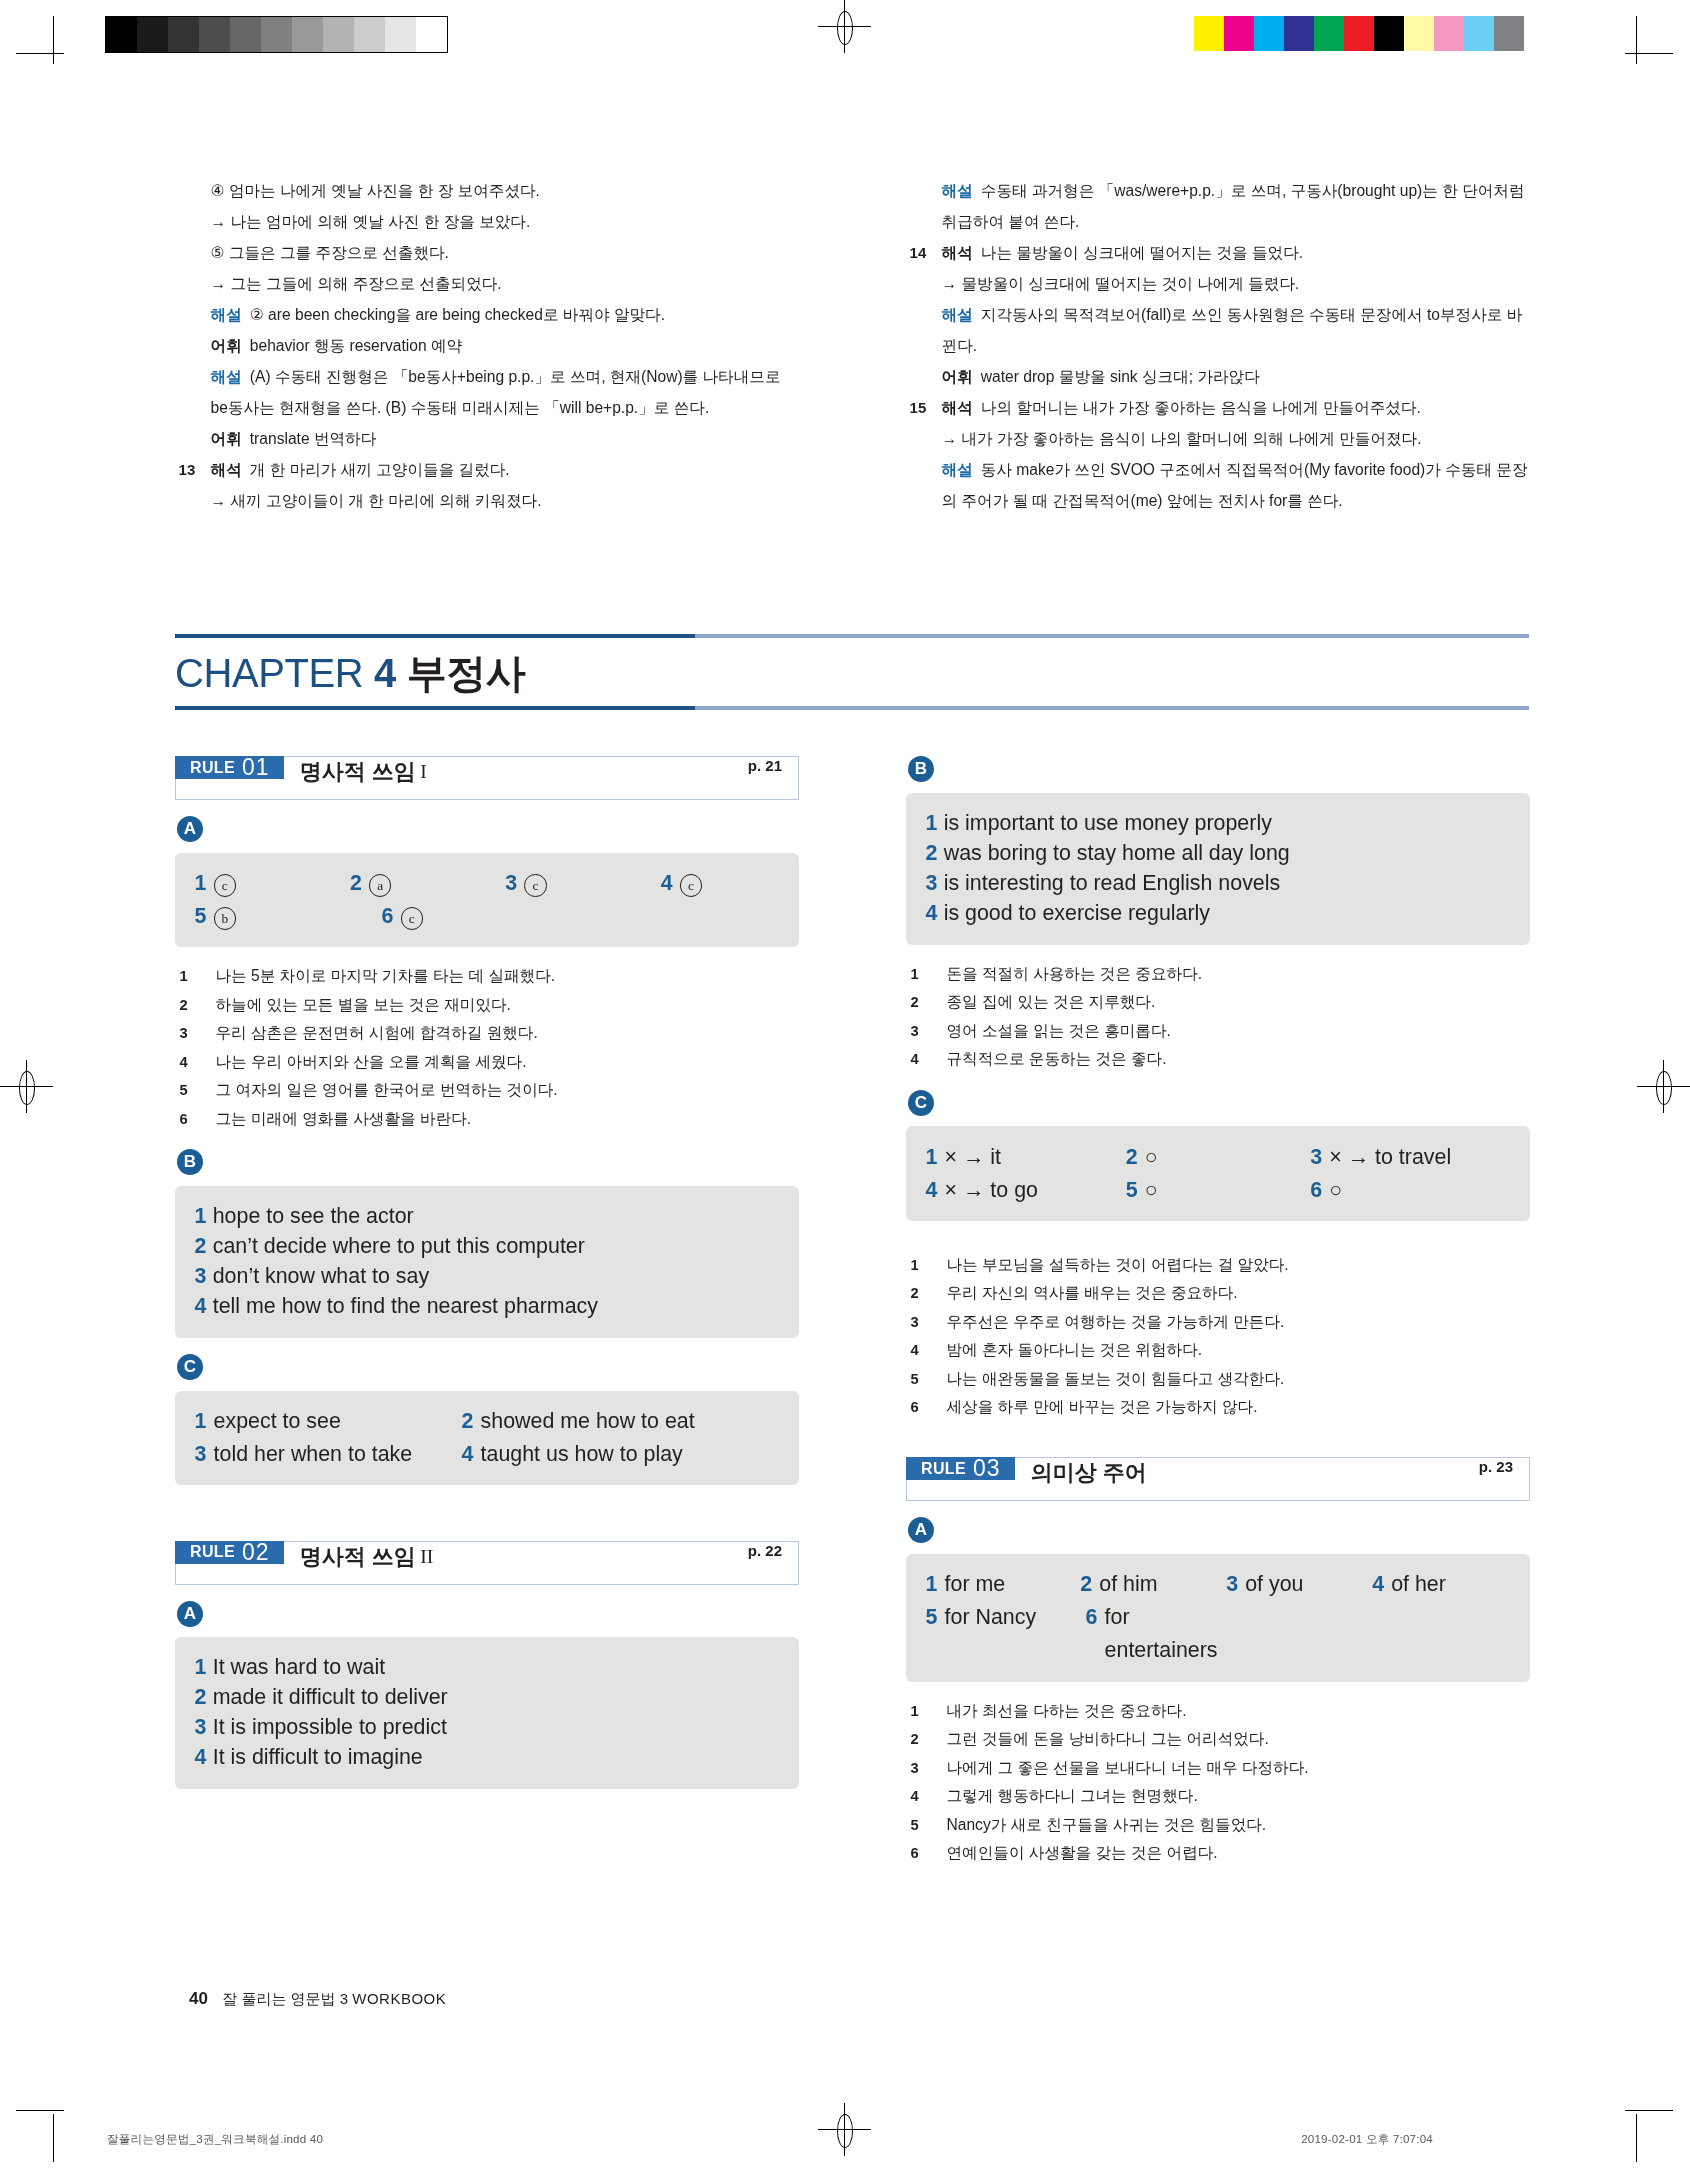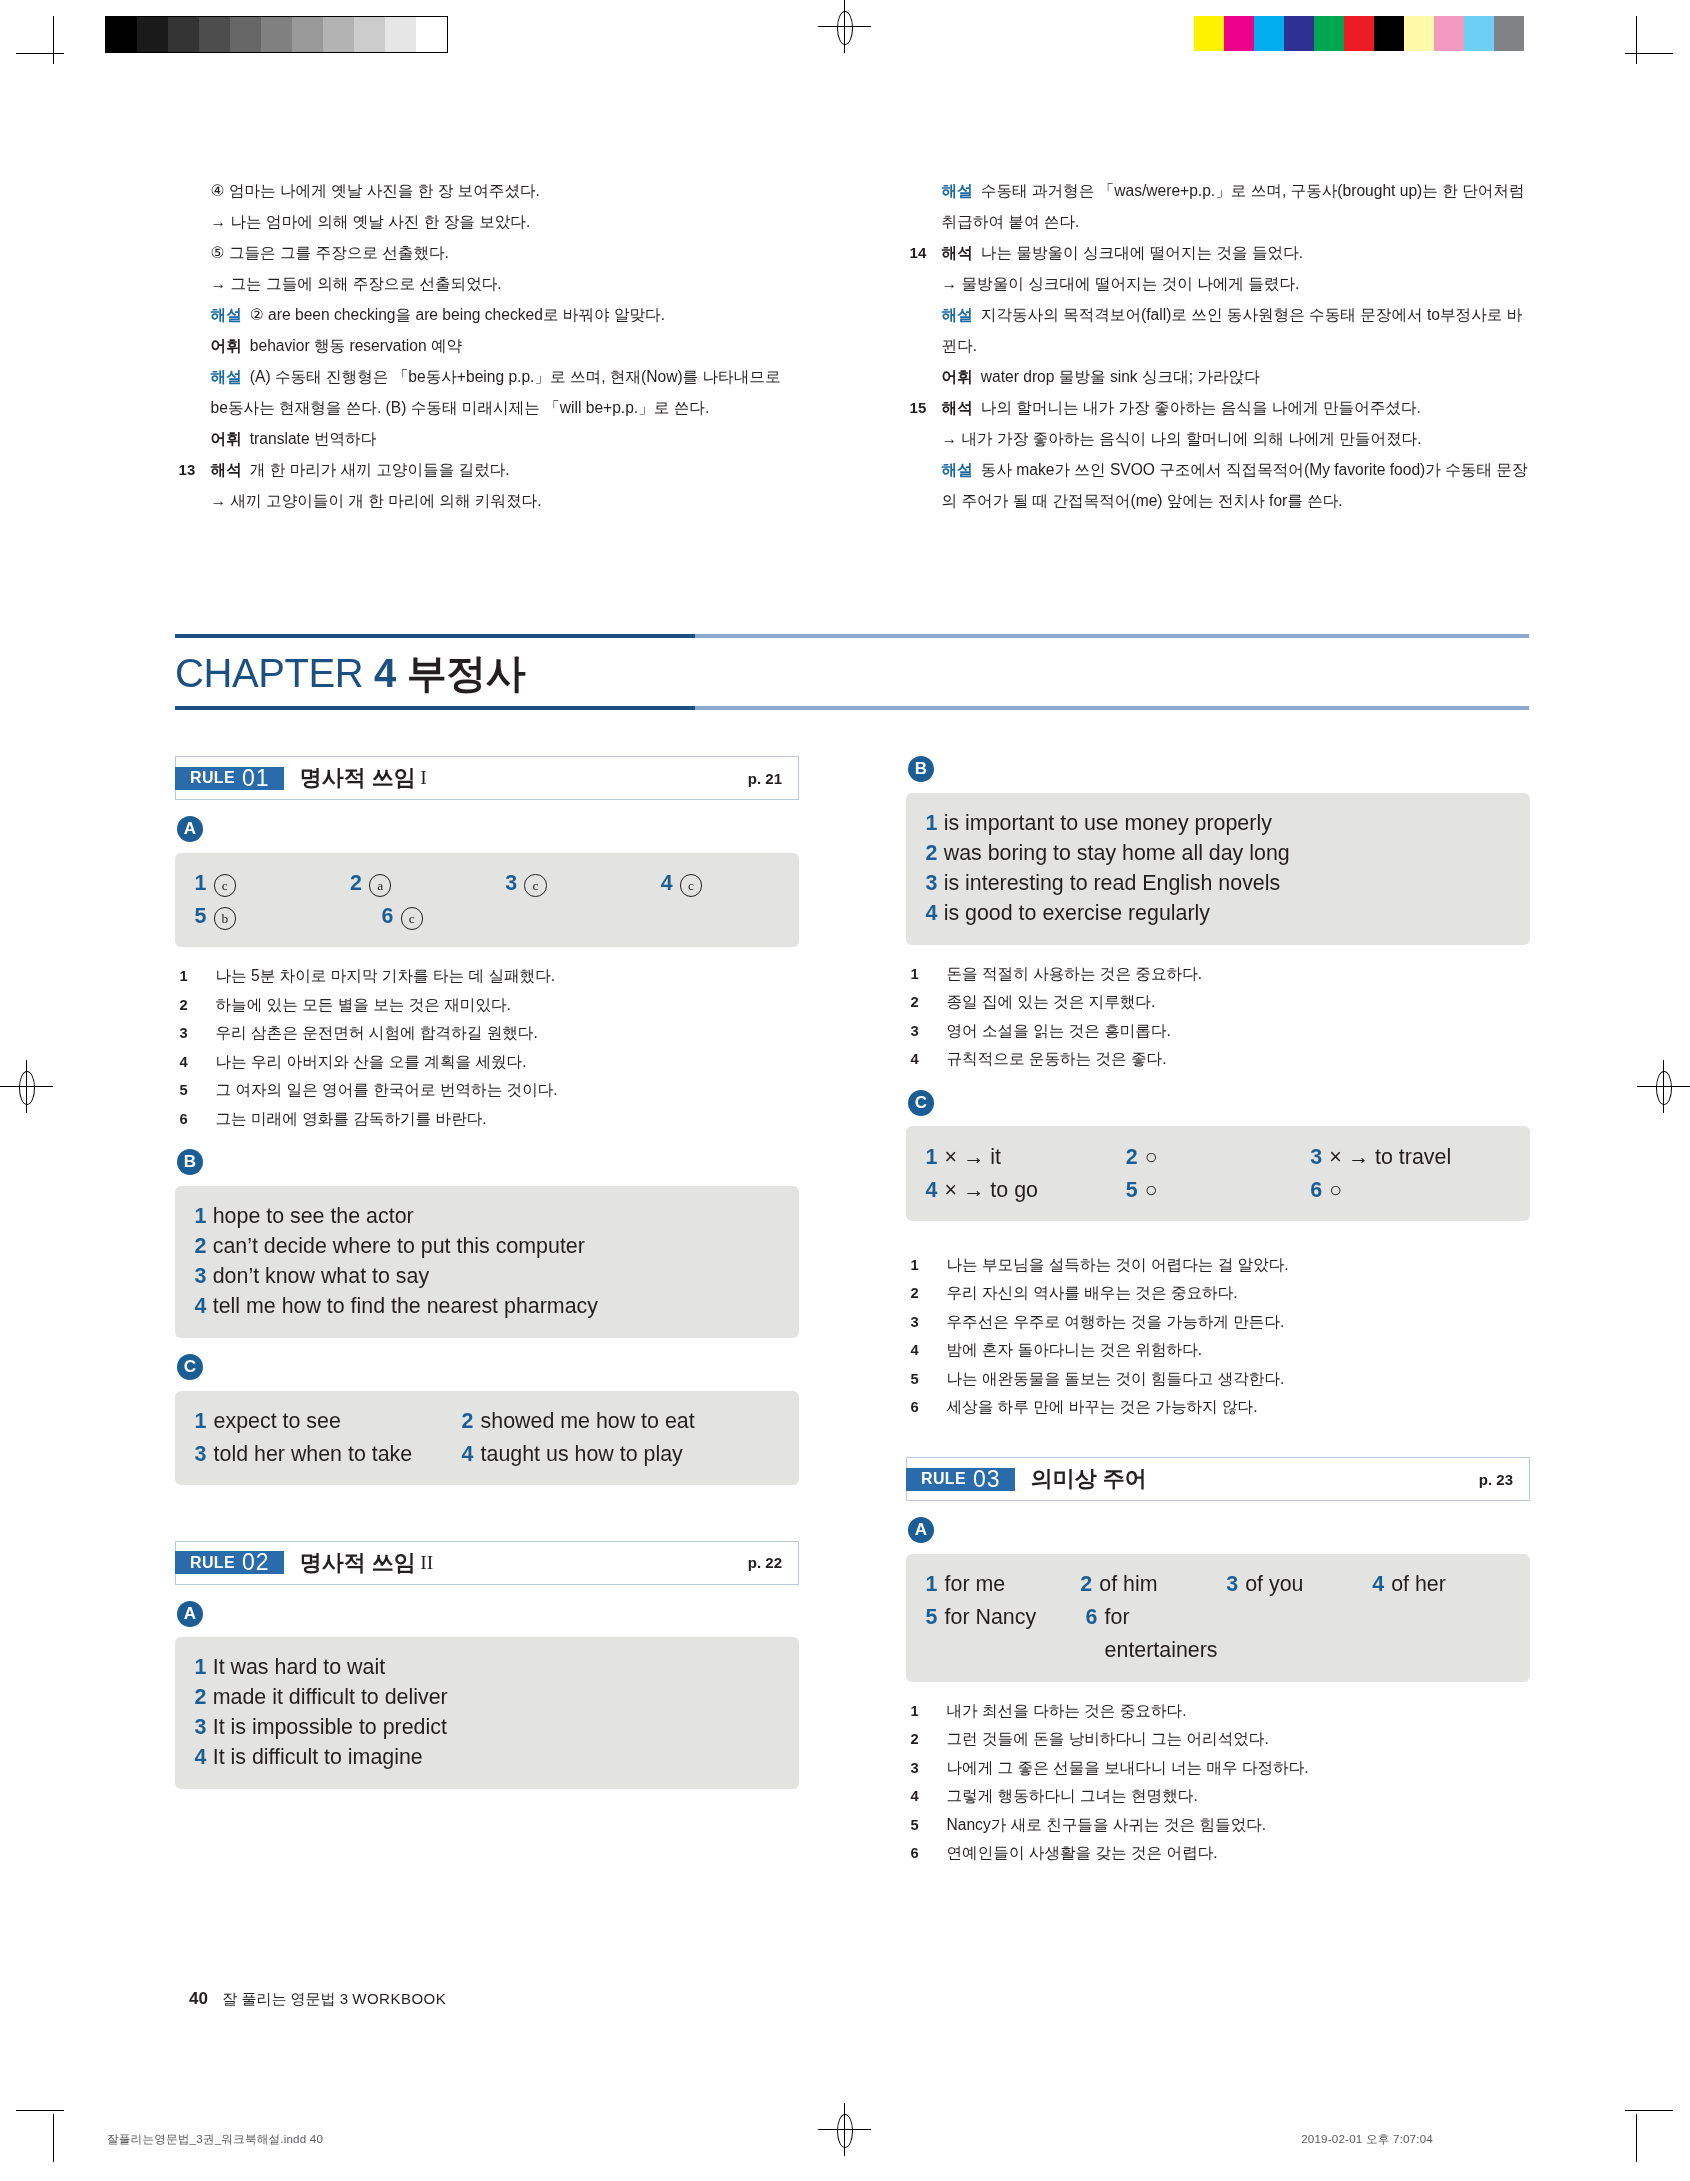--- a/index.html
+++ b/index.html
@@ -51,21 +51,21 @@
   .chapter .rule-top i:last-child,.chapter .rule-bot i:last-child{flex:1;background:#8fa8cd;}
   .chapter .title{padding:14.3px 0 12.5px 0;font-size:40px;line-height:1.05;letter-spacing:-0.4px;}
   .chapter .title .cw{color:#1c4f82;font-weight:400;}
   .chapter .title .num{color:#1c4f82;font-weight:bold;}
   .chapter .title .kw{color:#231f20;font-weight:bold;}
 
   
   .content{position:absolute;left:175px;top:756px;width:1354px;}
 
   
-  .rulebar{display:flex;align-items:center;height:42px;border:0.9px solid #b9c8dc;margin-bottom:14.3px;}
+  .rulebar{display:flex;align-items:flex-start;height:42px;border:0.9px solid #b9c8dc;margin-bottom:14.3px;}
   .rulebar .badge{
     background:#2a6bab;color:#fff;display:flex;align-items:center;gap:7.1px;
     padding:0 14.3px 0 15px;margin:-0.9px 0 -0.9px -0.9px;
   }
   .rulebar .badge .rw{font-size:16px;font-weight:bold;letter-spacing:0.3px;}
   .rulebar .badge .rn{font-size:23px;font-weight:300;letter-spacing:0.9px;line-height:1;}
   .rulebar .rtitle{flex:1;display:flex;align-items:center;padding-left:16px;font-size:22px;font-weight:bold;color:#231f20;}
   .rulebar .rtitle .rom{font-weight:normal;font-family:"Liberation Serif",serif;font-size:19.6px;margin-left:4.5px;}
   .rulebar .rpage{display:flex;align-items:center;padding-right:16px;font-size:15px;font-weight:bold;color:#231f20;margin-left:36px;}
 
@@ -324,21 +324,21 @@
           <div class="krow">
             <div class="kn">4</div>
             <div class="kt">나는 우리 아버지와 산을 오를 계획을 세웠다.</div>
           </div>
           <div class="krow">
             <div class="kn">5</div>
             <div class="kt">그 여자의 일은 영어를 한국어로 번역하는 것이다.</div>
           </div>
           <div class="krow">
             <div class="kn">6</div>
-            <div class="kt">그는 미래에 영화를 감독하기를 바란다.</div>
+            <div class="kt">그는 미래에 영화를 사생활을 바란다.</div>
           </div>
         </div>
 
       <div class="secbadge">B</div>
       <div class="ansbox" id="r1-b">
           <div class="line">
             <span class="n">1</span>
             <span>hope to see the actor</span>
           </div>
           <div class="line">

